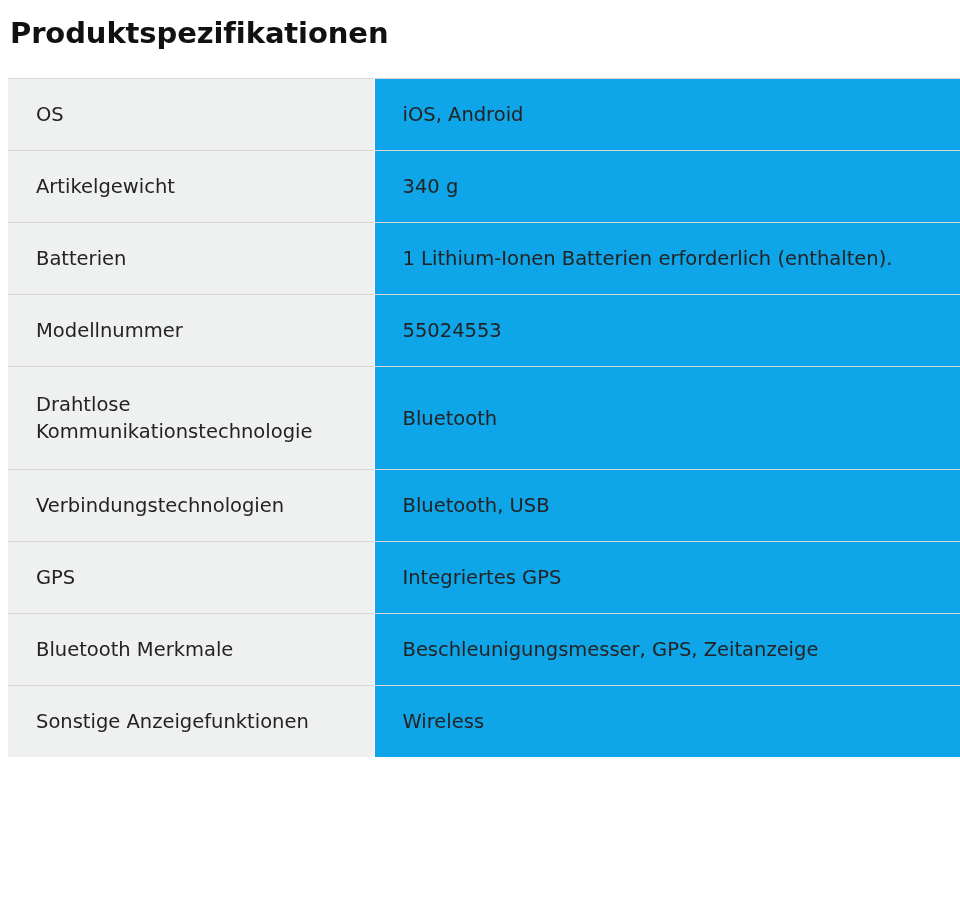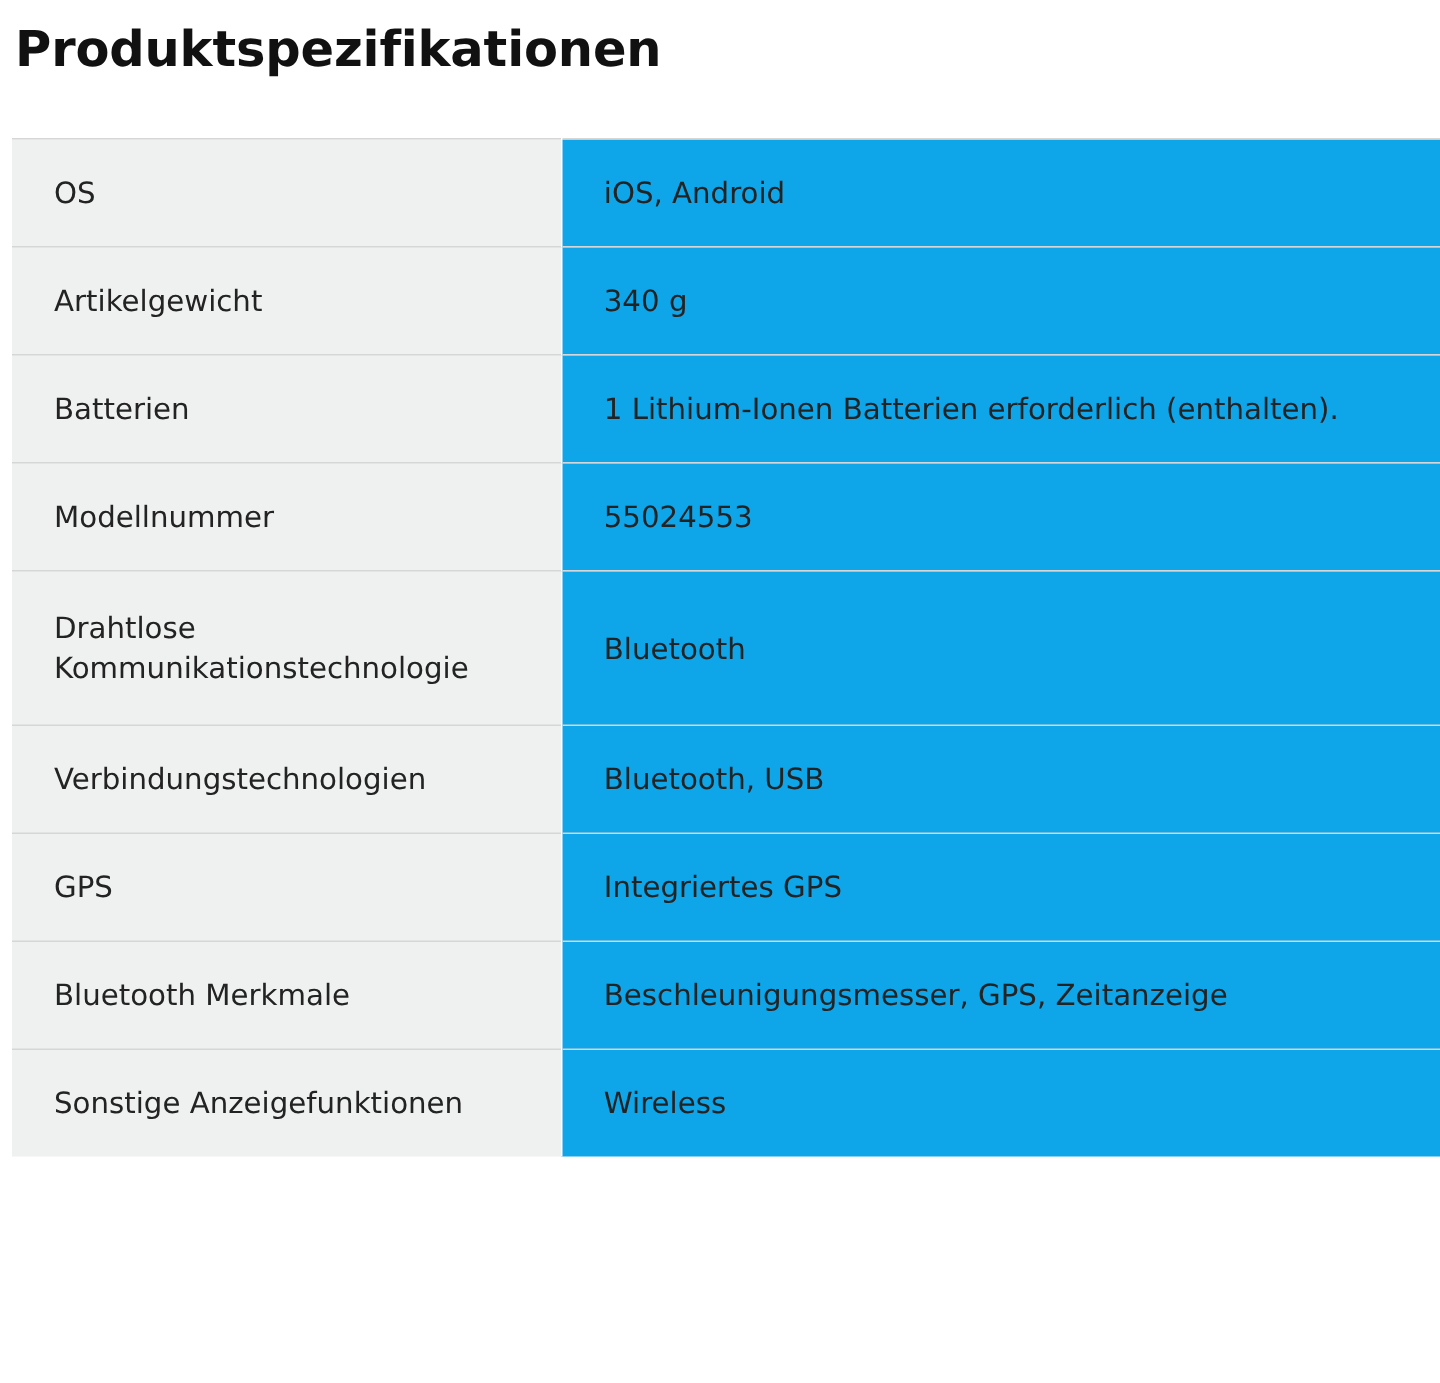--- a/index.html
+++ b/index.html
@@ -20,29 +20,29 @@
     position: relative;
     width: 960px;
     height: 922px;
     background: #ffffff;
     box-sizing: border-box;
   }
 
   .page-title {
     margin: 0;
     padding: 18px 0 0 10px;
-    font-size: 33px;
+    font-size: 29px;
     line-height: 30px;
     font-weight: 700;
     letter-spacing: -0.1px;
     color: #111111;
   }
 
   .spec-table {
-    margin-top: 44px;
+    margin-top: 30px;
     margin-left: 8px;
     width: 952px;
     border-collapse: collapse;
     table-layout: fixed;
   }
 
   .spec-table tr {
     border-top: 1px solid #d6d6d6;
   }
 

